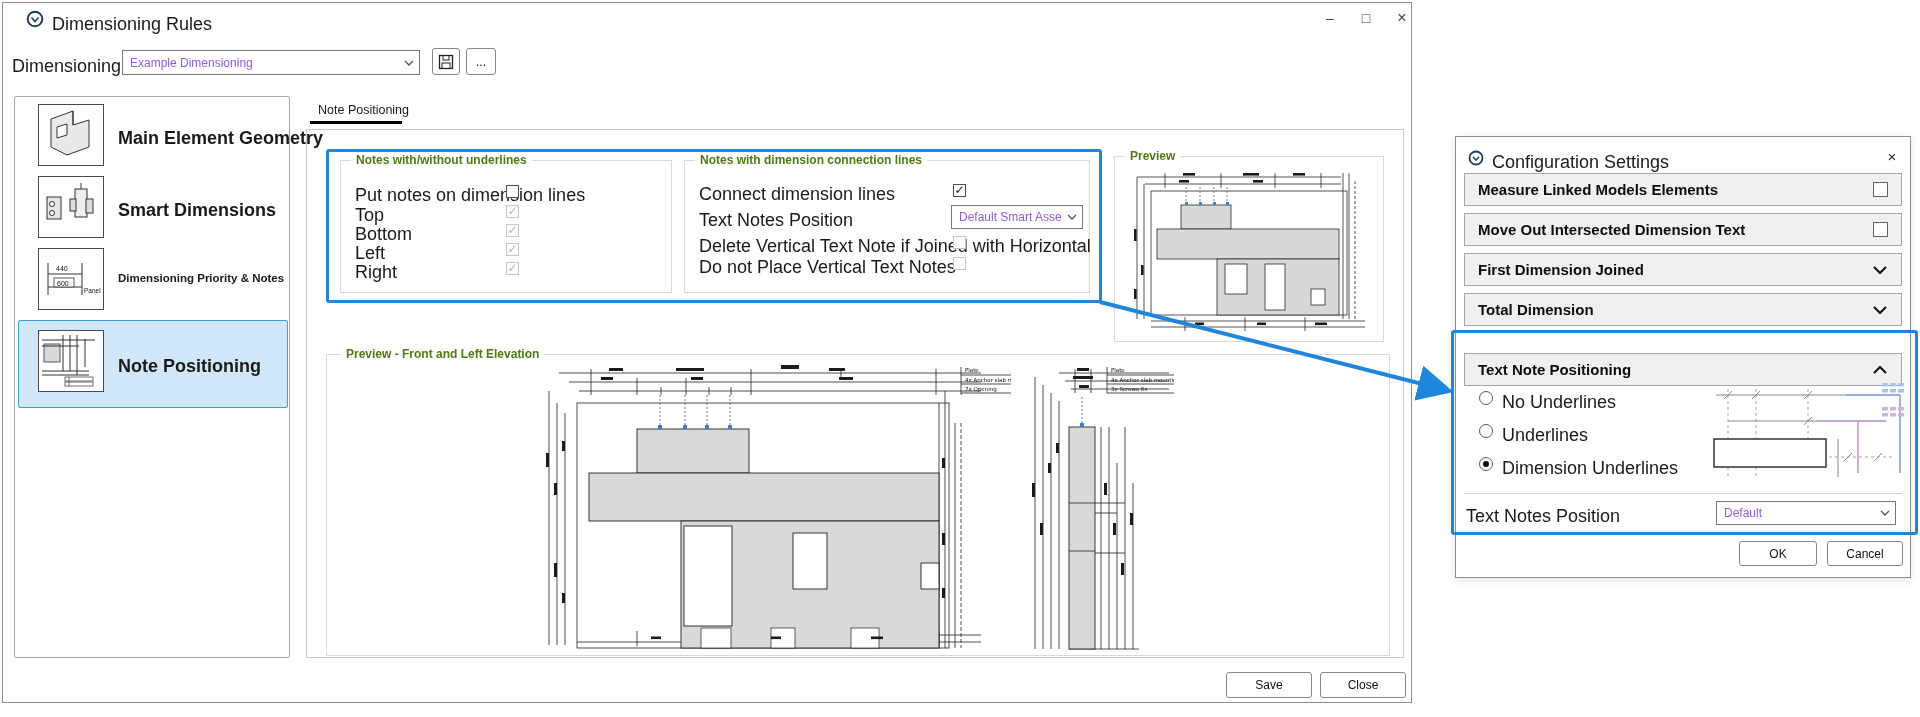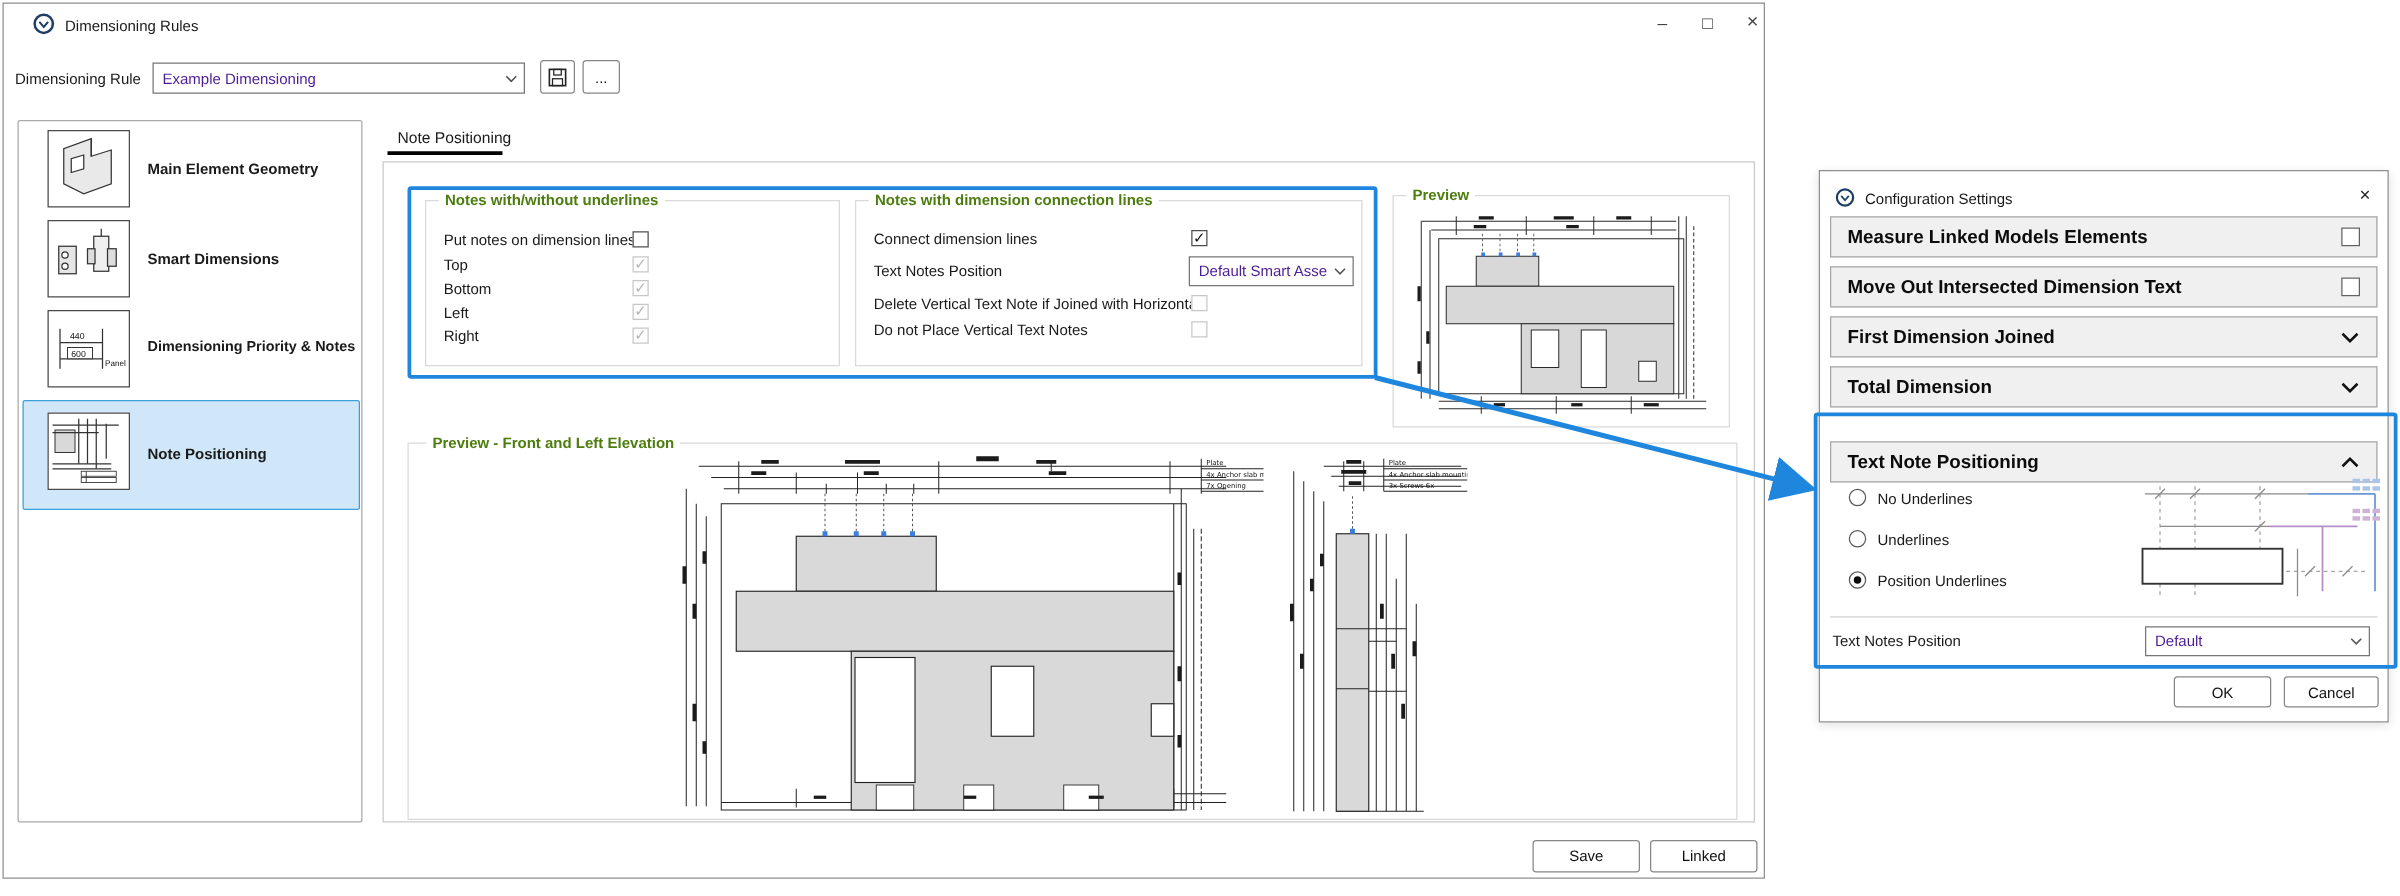--- a/index.html
+++ b/index.html
@@ -4,31 +4,31 @@
 <style>
   html,body{margin:0;padding:0;}
   body{
     width:1920px;height:717px;position:relative;overflow:hidden;
     background:#ffffff;
     font-family:"Liberation Sans","DejaVu Sans",sans-serif;
     -webkit-font-smoothing:antialiased;
   }
   .abs{position:absolute;}
   .win{position:absolute;background:#fff;border:1px solid #8f8f8f;box-sizing:border-box;}
-  .lbl{position:absolute;font-size:12px;color:#1a1a1a;white-space:nowrap;}
+  .lbl{position:absolute;font-size:18px;color:#1a1a1a;white-space:nowrap;}
   .b{font-weight:bold;}
   .wctl{position:absolute;width:28px;height:22px;text-align:center;line-height:20px;font-size:14px;color:#444;cursor:default;}
   
   .cb{position:absolute;width:13px;height:13px;box-sizing:border-box;border:1px solid #4f4f4f;background:#fff;text-align:center;font-size:12px;line-height:11px;}
   .cb.checked::after{content:"\2713";color:#0f0f0f;font-weight:bold;}
   .cb.dis{border-color:#c7c7c7;background:#fdfdfd;}
   .cb.dis.checked::after{content:"\2713";color:#b5b5b5;font-weight:normal;}
   .bigcb{position:absolute;width:15px;height:15px;box-sizing:border-box;border:1px solid #636363;background:#fff;}
   
-  .combo{position:absolute;box-sizing:border-box;border:1px solid #767676;background:#fff;display:flex;align-items:center;justify-content:space-between;padding:0 5px 0 7px;font-size:12px;color:#4c1d95;}
+  .combo{position:absolute;box-sizing:border-box;border:1px solid #767676;background:#fff;display:flex;align-items:center;justify-content:space-between;padding:0 5px 0 7px;font-size:12px;color:#8b5cf6;}
   
   .groupbox{position:absolute;border:1px solid #d9d9d9;box-sizing:border-box;background:#fff;}
   .legend{position:absolute;top:-8px;background:#fff;padding:0 5px;font-size:12px;font-weight:bold;color:#4d7c0f;white-space:nowrap;}
   
   .btn{position:absolute;box-sizing:border-box;border:1px solid #878787;background:#fff;border-radius:3px;font-size:12px;color:#111;display:flex;align-items:center;justify-content:center;cursor:default;}
   
   .bar{position:absolute;left:8px;width:438px;height:33px;box-sizing:border-box;background:#f0f0f0;border:1px solid #a6a6a6;display:flex;align-items:center;padding:0 13px;font-size:15px;font-weight:bold;color:#0c0c0c;}
   .bar .grow{flex:1;}
   
   .radio{position:absolute;width:14px;height:14px;box-sizing:border-box;border:1px solid #5a5a5a;border-radius:50%;background:#fff;}
@@ -366,21 +366,21 @@
       <text x="82" y="18.5">4x Anchor slab mounting</text>
       <text x="82" y="27.5">3x Screws 6x</text>
     </g>
   </svg>
 </div>
 
 <div class="btn" style="left:1226px;top:672px;width:86px;height:26px;">
     <span>Save</span>
   </div>
 <div class="btn" style="left:1320px;top:672px;width:86px;height:26px;">
-    <span>Linked</span>
+    <span>Close</span>
   </div>
 
 <div class="callout" style="left:326px;top:149px;width:770px;height:148px;"></div>
 
 <div class="win" id="win-right" style="left:1455px;top:136px;width:456px;height:442px;box-shadow:0 2px 8px rgba(0,0,0,0.12);">
   <svg class="abs" style="left:12px;top:13px;" width="16" height="16">
     <circle cx="8" cy="8" r="6.5" fill="none" stroke="#1d3f63" stroke-width="1.8"></circle>
     <polyline points="5,6.7 8,10.2 11,6.7" fill="none" stroke="#1d3f63" stroke-width="1.4"></polyline>
   </svg>
   <span class="lbl" style="left:36px;top:15px;">Configuration Settings</span>
@@ -416,21 +416,21 @@
     <svg width="16" height="10">
         <polyline points="2,8 8,2 14,8" stroke="#111" stroke-width="2" fill="none"></polyline>
       </svg>
   </div>
 
   <div class="radio" style="left:23px;top:254px;"></div>
   <span class="lbl" style="left:46px;top:255px;">No Underlines</span>
   <div class="radio" style="left:23px;top:287px;"></div>
   <span class="lbl" style="left:46px;top:288px;">Underlines</span>
   <div class="radio sel" style="left:23px;top:320px;"></div>
-  <span class="lbl" style="left:46px;top:321px;">Position Underlines</span>
+  <span class="lbl" style="left:46px;top:321px;">Dimension Underlines</span>
 
   <svg class="drawing" style="position:absolute;left:242px;top:244px;" width="212" height="118">
     <g stroke="#a3a3a3" stroke-width="1" fill="none" stroke-dasharray="3,3">
       <line x1="30" y1="8" x2="30" y2="96"></line>
         <line x1="58" y1="8" x2="58" y2="96"></line>
         <line x1="110" y1="8" x2="110" y2="62"></line>
       <line x1="125" y1="76" x2="196" y2="76"></line>
     </g>
     <g stroke="#8a8a8a" stroke-width="1" fill="none">
       <line x1="18" y1="14" x2="148" y2="14"></line>

